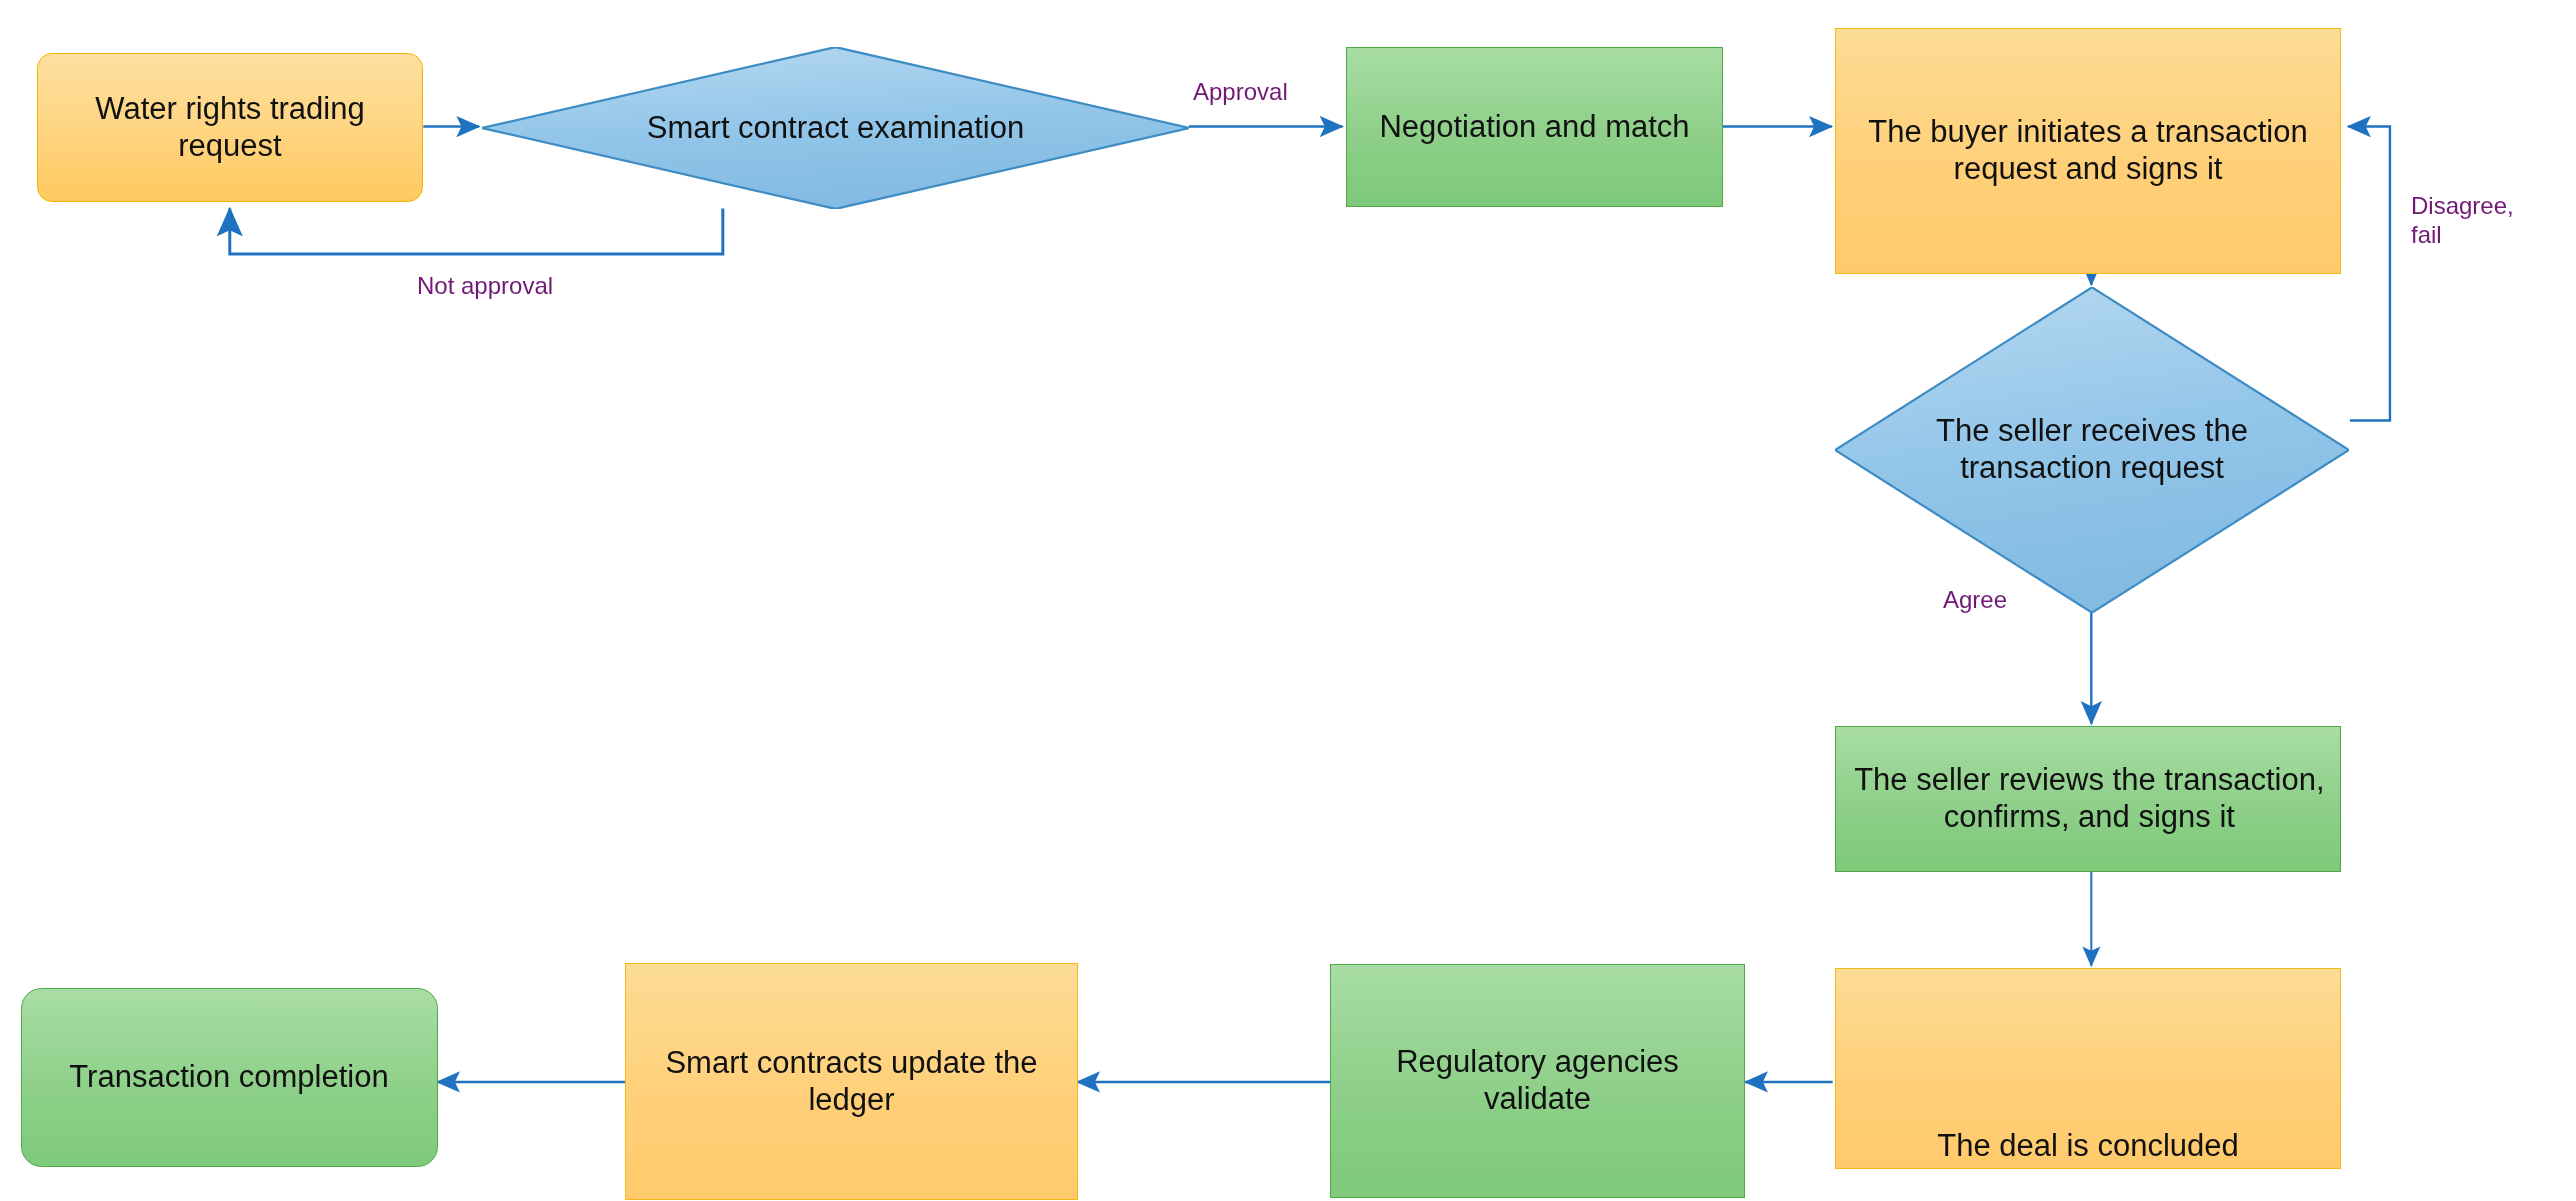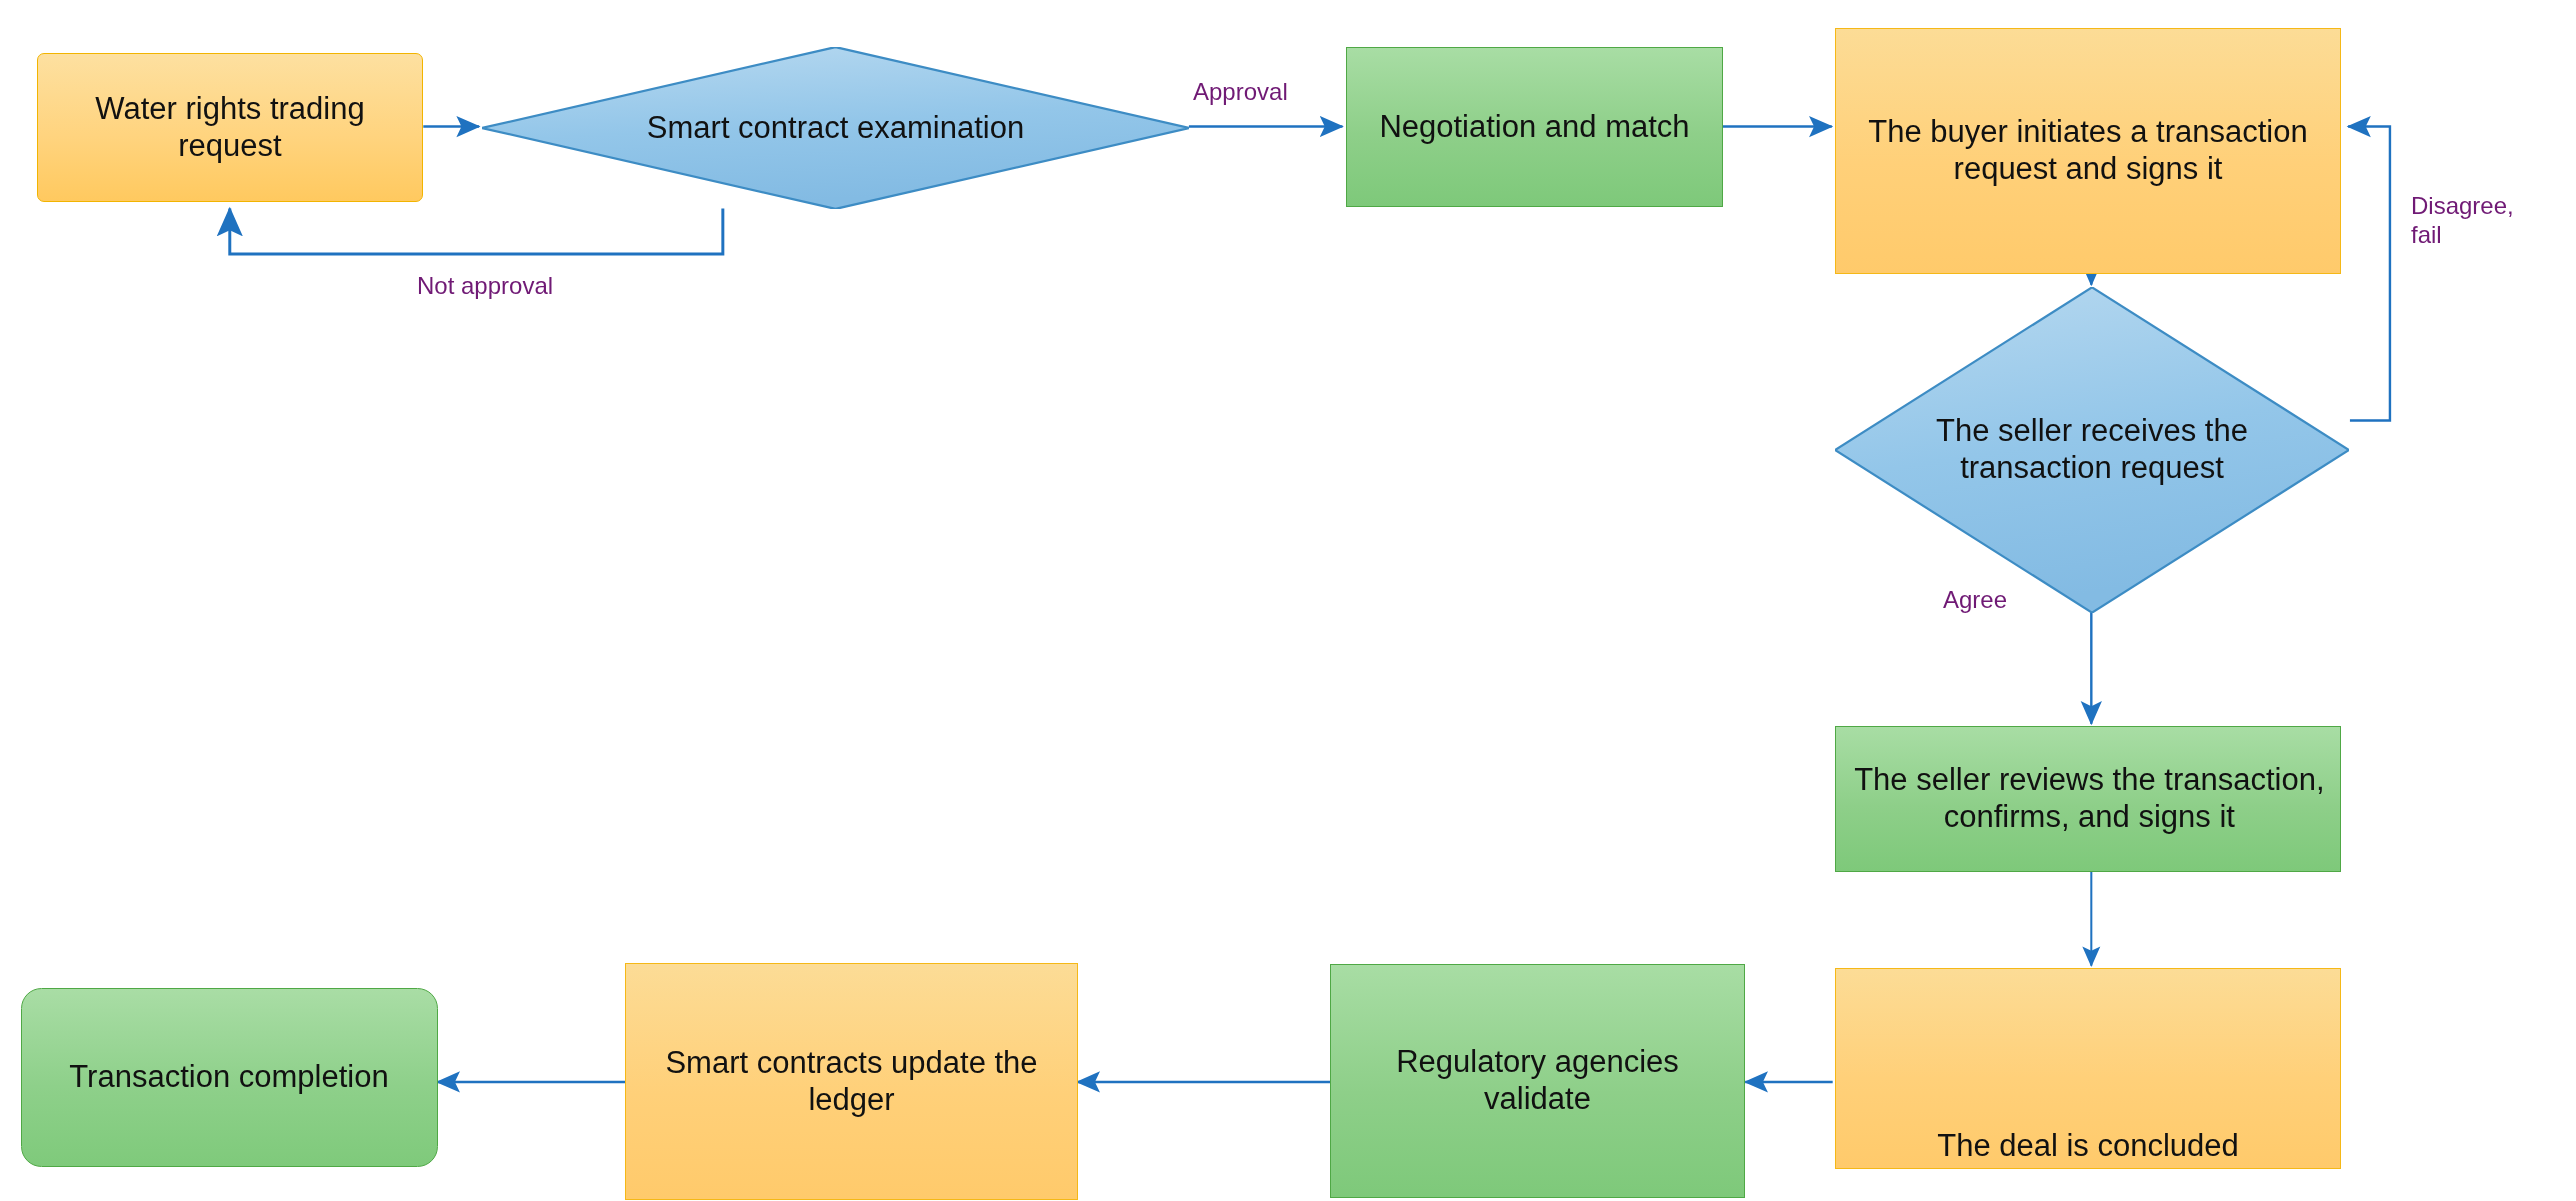--- a/index.html
+++ b/index.html
@@ -28,21 +28,21 @@
     padding: 3.7px 9.3px;
   }
   .node .lbl { display: block; width: 100%; }
   .rect-orange {
     background: linear-gradient(180deg, #fcdc96 0%, #ffd079 55%, #ffca6b 100%);
     border: 1.9px solid #f5b817;
   }
   .rect-orange-round {
     background: linear-gradient(180deg, #fde0a0 0%, #ffd47f 55%, #ffc95f 100%);
     border: 1.9px solid #f2b400;
-    border-radius: 7px;
+    border-radius: 15px;
   }
   .rect-green {
     background: linear-gradient(180deg, #a8dda4 0%, #8ecf89 55%, #7ec97a 100%);
     border: 1.9px solid #4fa845;
   }
   .rect-green-round {
     background: linear-gradient(180deg, #a9dda5 0%, #8ed08a 55%, #7fca7b 100%);
     border: 1.9px solid #4fa845;
     border-radius: 20.5px;
     justify-content: flex-end;

